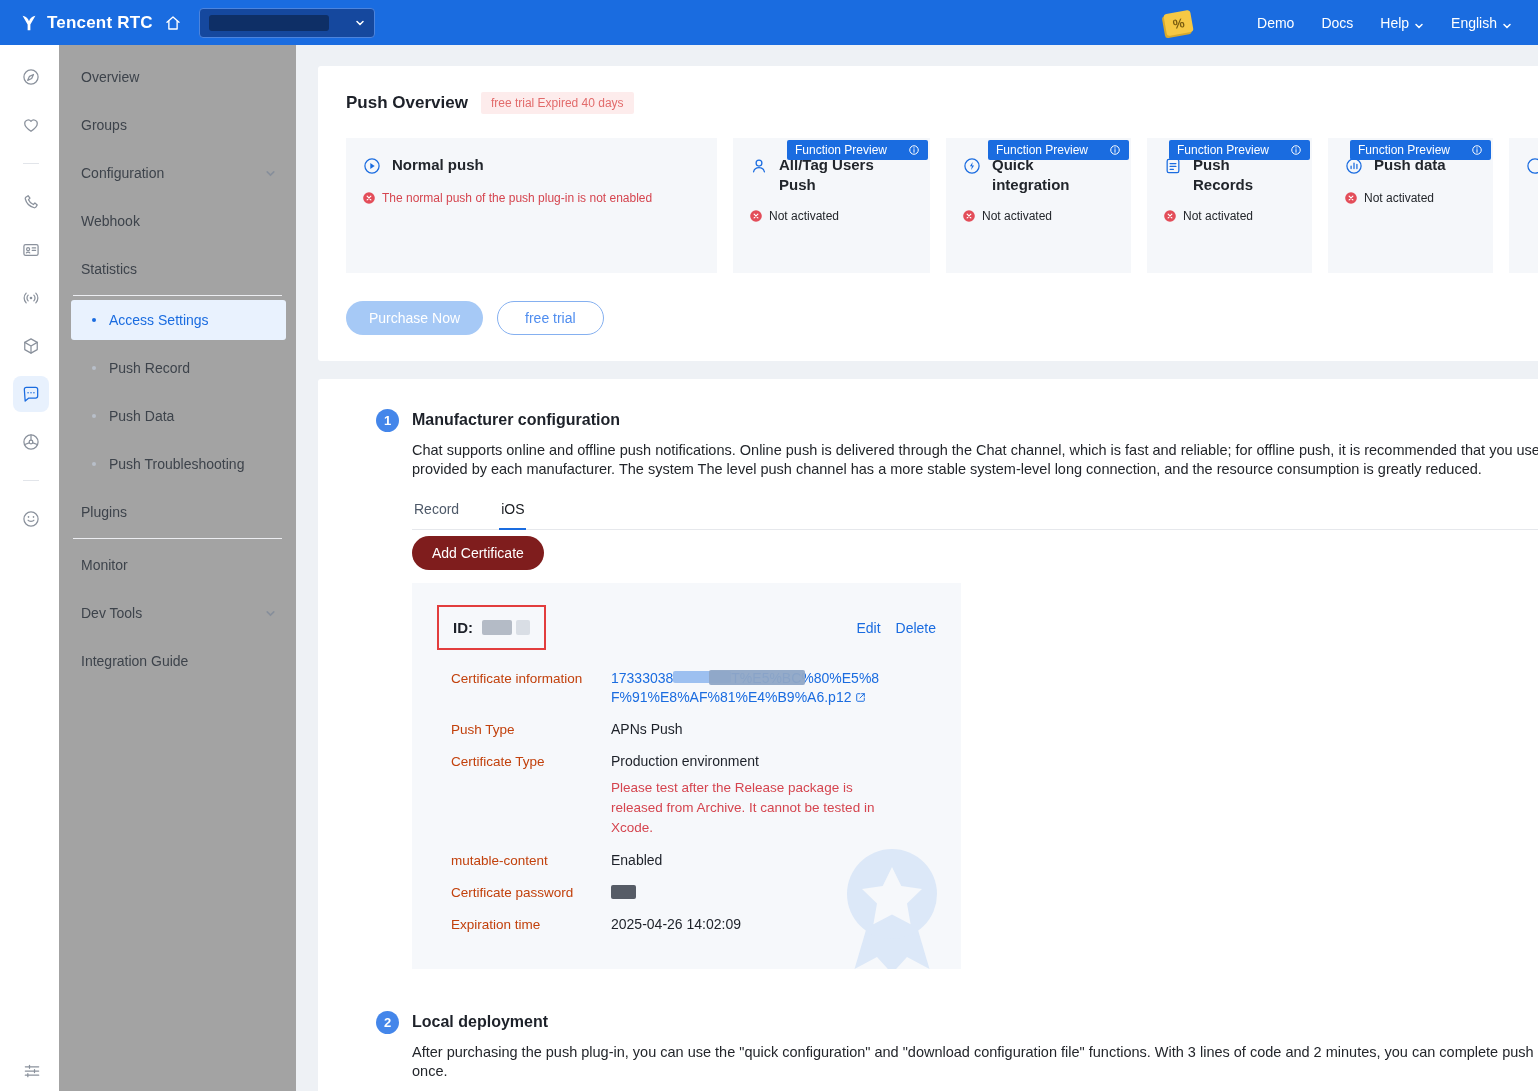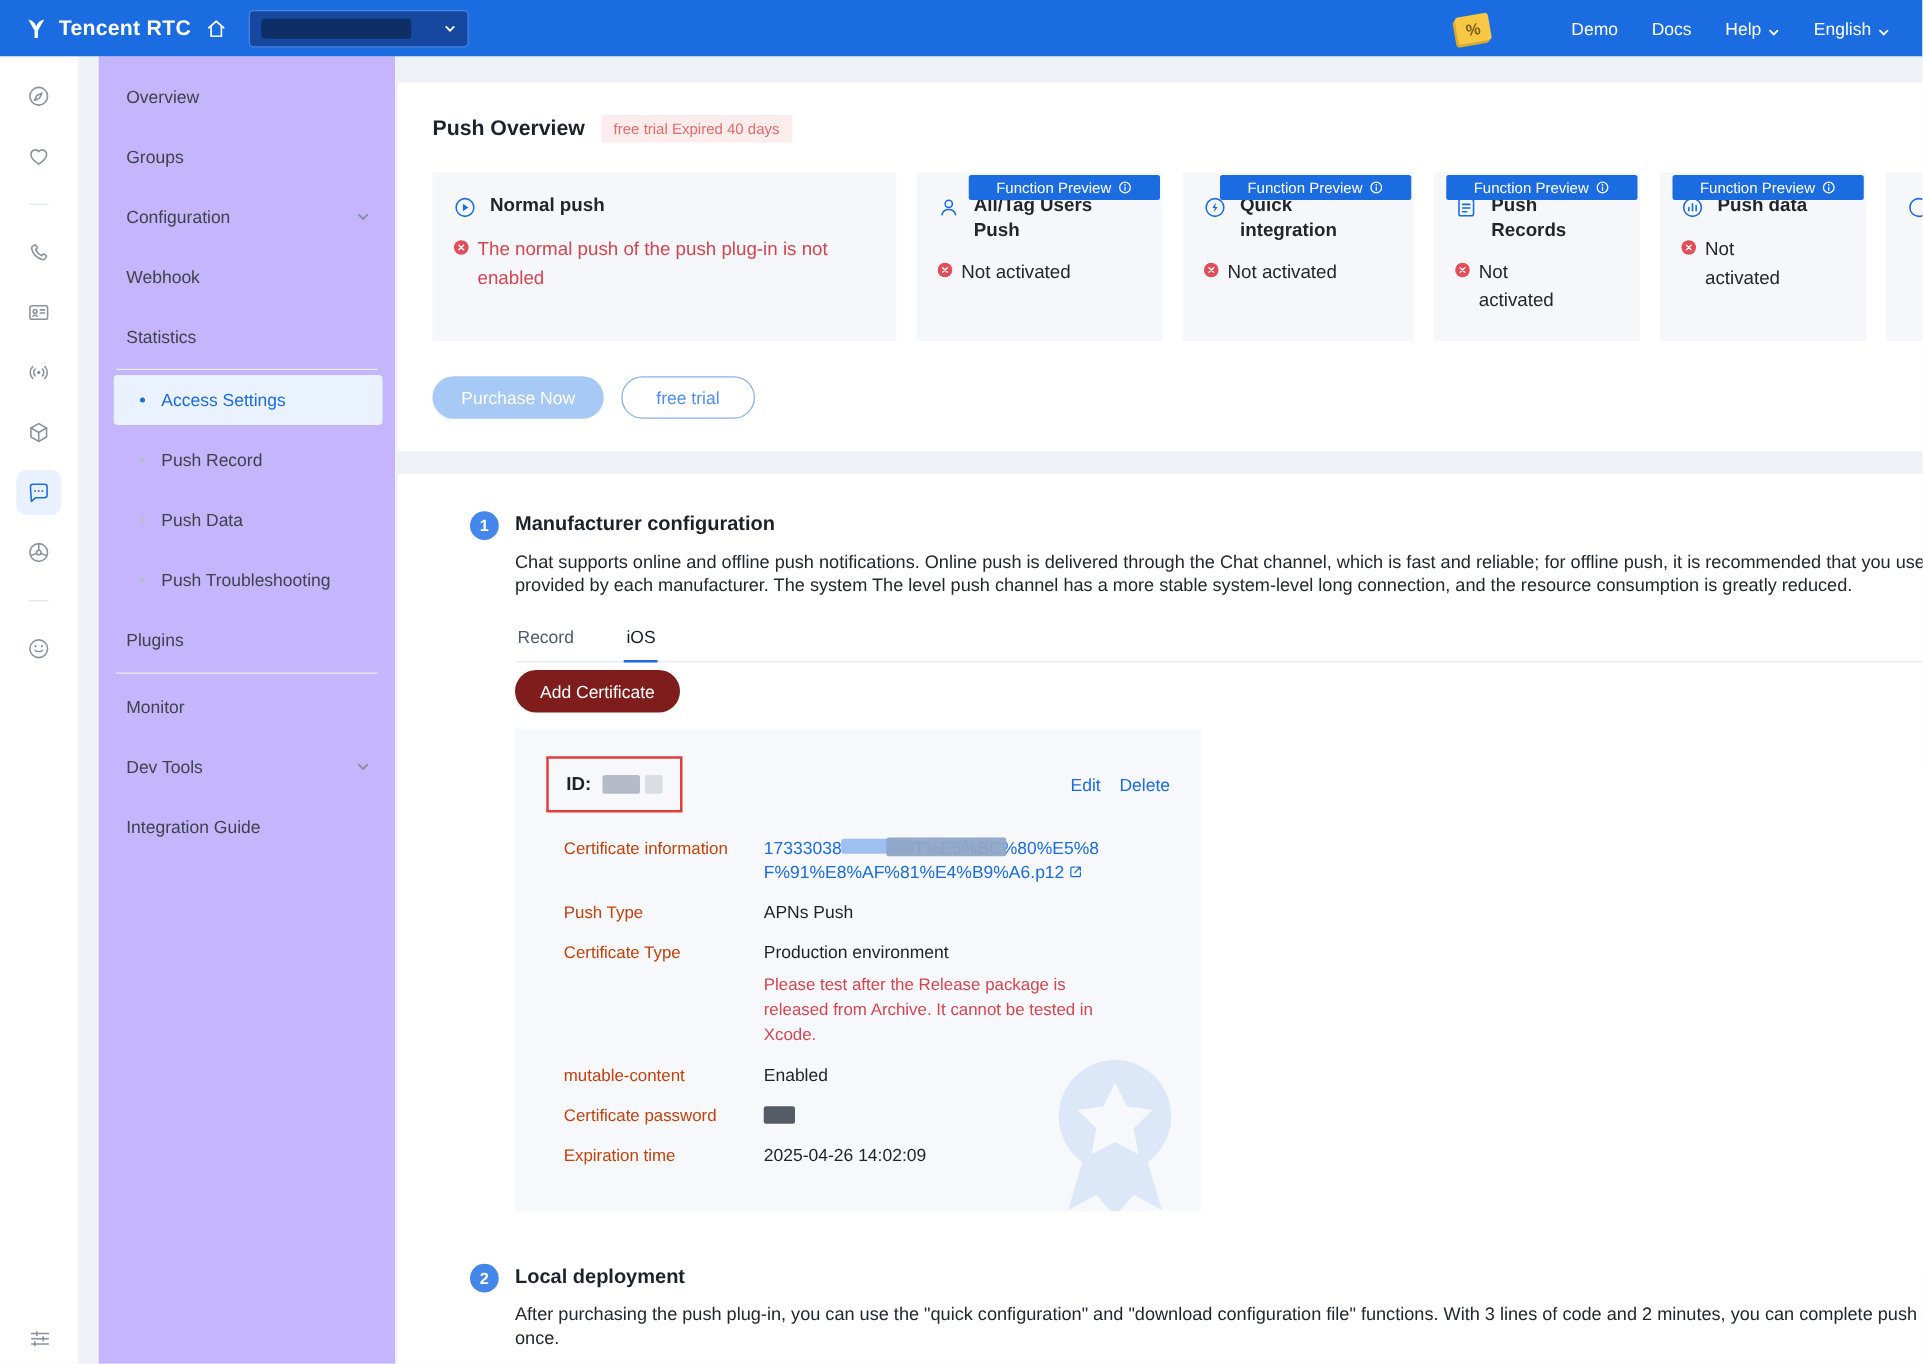--- a/index.html
+++ b/index.html
@@ -23,46 +23,46 @@
   .coupon{width:27px;height:22px;background:#f6c844;border-radius:3px;transform:rotate(-10deg);color:#7a5c10;font-weight:bold;font-size:13px;display:flex;align-items:center;justify-content:center;box-shadow:-2px 2px 0 #d7a92c;margin-right:38px;}
   
   .rail{position:absolute;top:45px;left:0;width:63px;bottom:0;background:#fff;border-right:1px solid #f1f2f5;display:flex;flex-direction:column;align-items:center;padding-top:14px;z-index:5;}
   .ritem{width:36px;height:36px;display:flex;align-items:center;justify-content:center;margin-bottom:12px;cursor:pointer;border-radius:8px;flex:none;}
   .ritem.active{background:#e8f1fd;}
   .rdiv{width:16px;height:1px;background:#e2e5ea;margin:8px 0 20px;flex:none;}
   .rail-bottom{position:absolute;bottom:10px;left:0;width:63px;display:flex;justify-content:center;}
   .icn{stroke:#8a919c;fill:none;stroke-width:1.5;stroke-linecap:round;stroke-linejoin:round;}
   .icn-b{stroke:#1a6ce0;}
   
-  .sidebar{position:absolute;top:45px;left:79px;width:237px;bottom:0;background:#c4b5fd;padding-top:8px;z-index:5;}
+  .sidebar{position:absolute;top:45px;left:59px;width:237px;bottom:0;background:#a3a3a3;padding-top:8px;z-index:5;}
   .sitem{height:48px;display:flex;align-items:center;padding:0 20px 0 22px;font-size:14px;color:#3d434b;cursor:pointer;}
   .sitem .chev{margin-left:auto;display:flex;}
   .sdivider{height:1px;background:#ecedf1;margin:2px 14px;}
   .ssub{height:48px;display:flex;align-items:center;cursor:pointer;margin:0 10px 0 12px;padding-left:21px;font-size:14px;color:#3d434b;}
   .ssub .dot{width:4px;height:4px;border-radius:50%;background:#b8bfc9;margin-right:13px;flex:none;}
   .ssub.active{background:#e9f2fe;border-radius:3px;color:#1a6ce0;height:40px;margin-top:4px;margin-bottom:4px;}
   .ssub.active .dot{background:#1a6ce0;}
   
   .main{position:absolute;top:45px;left:300px;width:1238px;bottom:0;overflow:hidden;}
   .main-inner{width:1400px;padding:21px 0 0 18px;}
   .card{background:#fff;border-radius:3px;width:1380px;}
   .card1{padding:26px 28px 26px;}
   .title-row{display:flex;align-items:center;gap:13px;}
   .page-title{font-size:17px;font-weight:bold;color:#1d2129;}
   .trial-badge{background:#fdecec;color:#e26b6b;font-size:12px;padding:4px 10px;border-radius:2px;}
   .tiles{display:flex;gap:16px;margin-top:24px;}
   .tile{background:#f5f7fa;height:135px;position:relative;padding:17px 16px;flex:none;}
   .tile-head{display:flex;gap:10px;align-items:flex-start;}
   .tile-head svg{flex:none;margin-top:1px;}
   .tile-name{font-size:15px;font-weight:bold;color:#22262c;line-height:1.3;}
-  .tile-status{display:flex;gap:6px;margin-top:13px;align-items:flex-start;font-size:15px;color:#23262b;line-height:1.5;}
+  .tile-status{display:flex;gap:6px;margin-top:13px;align-items:flex-start;font-size:12px;color:#23262b;line-height:1.5;}
   .tile-status svg{flex:none;margin-top:2px;}
   .tile1 .tile-status{color:#d5454f;max-width:320px;}
   .narrow .tile-status span{max-width:74px;display:inline-block;}
-  .fp{position:absolute;top:2px;right:2px;background:#1a6ce0;color:#fff;font-size:12px;padding:3px 22px;display:flex;align-items:center;gap:5px;border-radius:2px;white-space:nowrap;}
+  .fp{position:absolute;top:2px;right:2px;background:#1a6ce0;color:#fff;font-size:12px;padding:3px 8px;display:flex;align-items:center;gap:21px;border-radius:2px;white-space:nowrap;}
   .actions{display:flex;gap:14px;margin-top:28px;}
   .btn{border:none;font-size:14px;border-radius:17px;cursor:pointer;font-family:inherit;}
   .btn-purchase{background:#a6c9f6;color:#fff;padding:9px 23px;}
   .btn-trial{background:#fff;border:1px solid #85b0f0;color:#4f8def;padding:8px 27px;}
   
   .card2{margin-top:18px;padding:32px 28px 40px;min-height:750px;}
   .section{position:relative;padding-left:66px;}
   .step{position:absolute;left:30px;top:-2px;width:23px;height:23px;border-radius:50%;background:#4486ea;color:#fff;font-size:13px;font-weight:bold;display:flex;align-items:center;justify-content:center;}
   .section-title{font-size:16px;font-weight:bold;color:#1d2129;}
   .desc{margin-top:12px;font-size:14.5px;line-height:19px;color:#23262b;}

